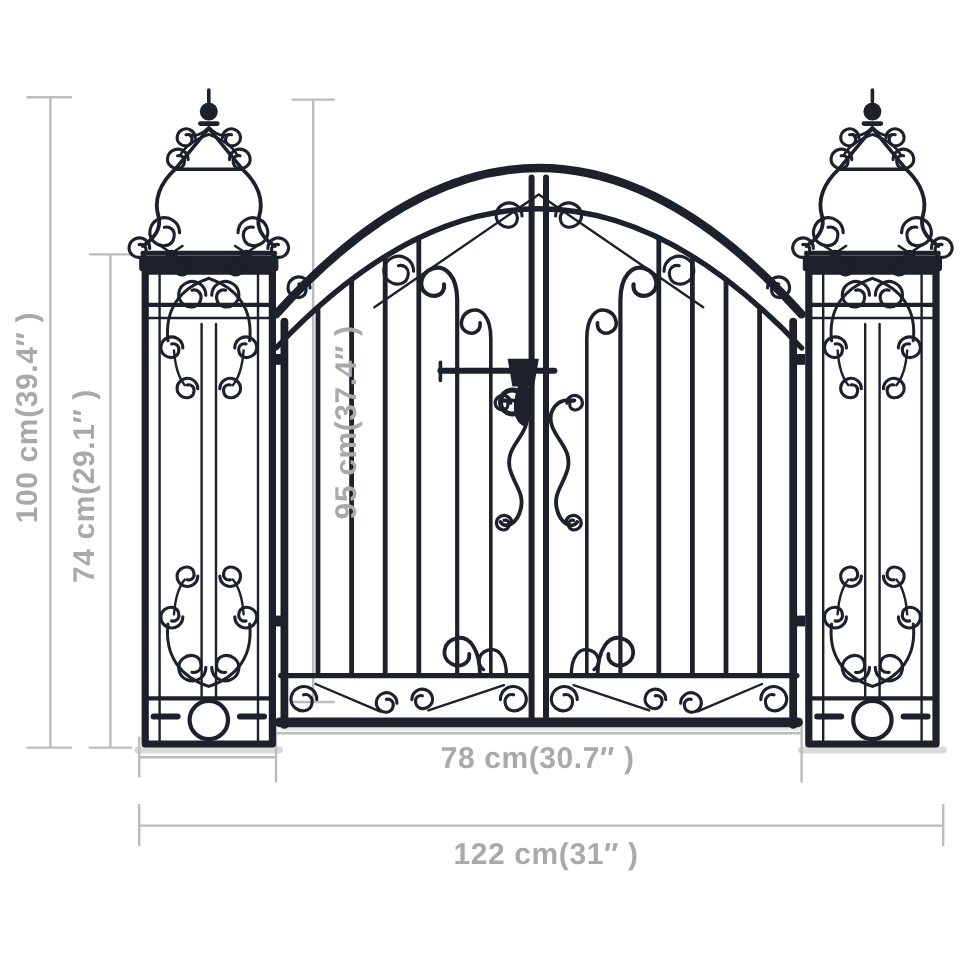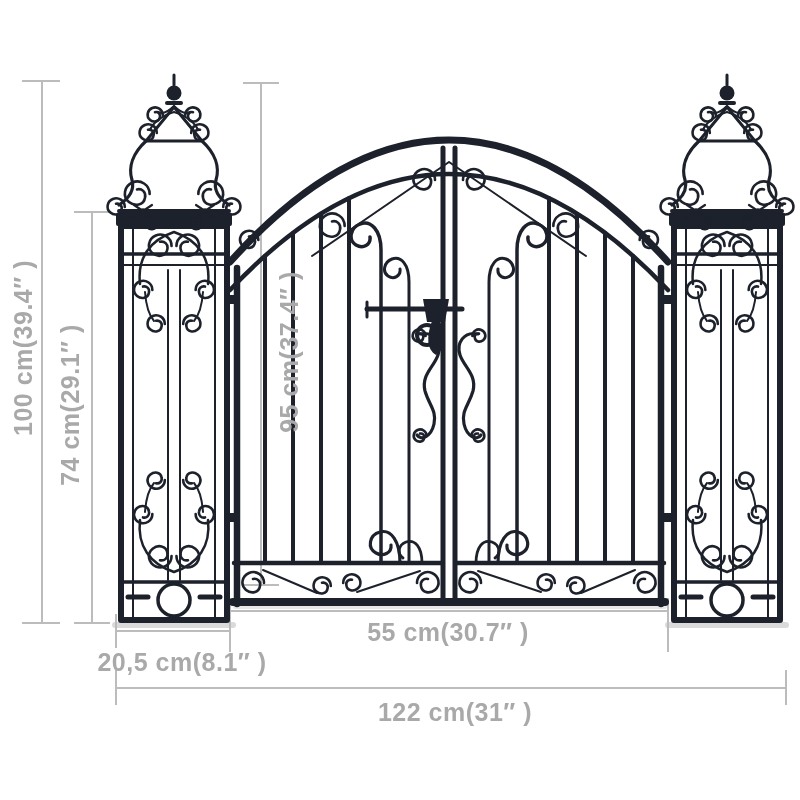--- a/index.html
+++ b/index.html
@@ -173,16 +173,15 @@
         <use href="#curl" xlink:href="#curl" transform="translate(196,223) scale(-0.65,0.65)"></use>
       </g>
     </g>
 
     <use href="#pillar-unit" xlink:href="#pillar-unit" transform="translate(901,0) scale(-1,1)"></use>
   </svg>
 
   <div class="dim-label vert" style="left:-137px; top:334px;">100 cm(39.4″ )</div>
   <div class="dim-label vert" style="left:-90px; top:391px;">74 cm(29.1″ )</div>
   <div class="dim-label vert" style="left:129px; top:338px;">95 cm(37.4″ )</div>
-  <div class="dim-label" style="left:288px; top:618px;">55 cm(30.7″ )</div>
-  <div class="dim-label" style="left:22px; top:648px;">20,5 cm(8.1″ )</div>
+  <div class="dim-label" style="left:288px; top:618px;">78 cm(30.7″ )</div>
   <div class="dim-label" style="left:295px; top:698px;">122 cm(31″ )</div>
 </div>
 
 </body></html>

